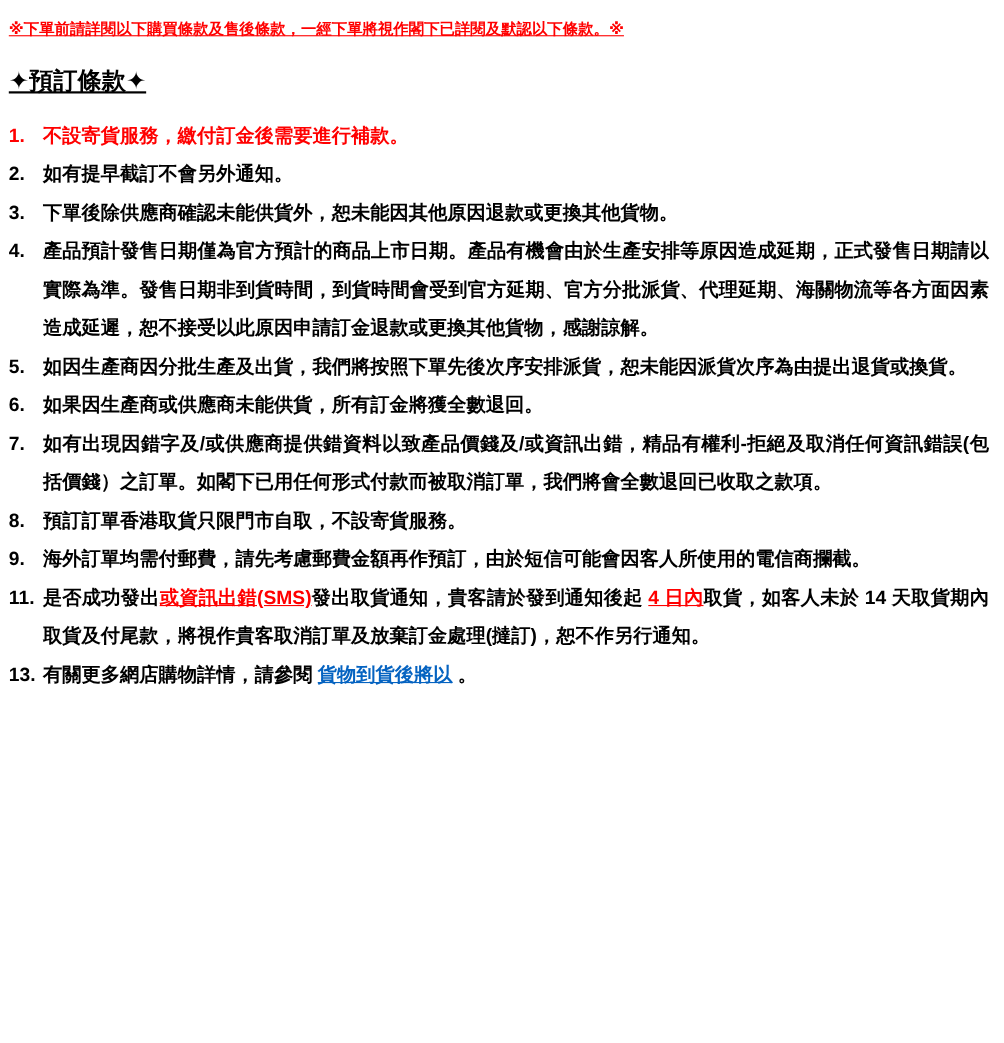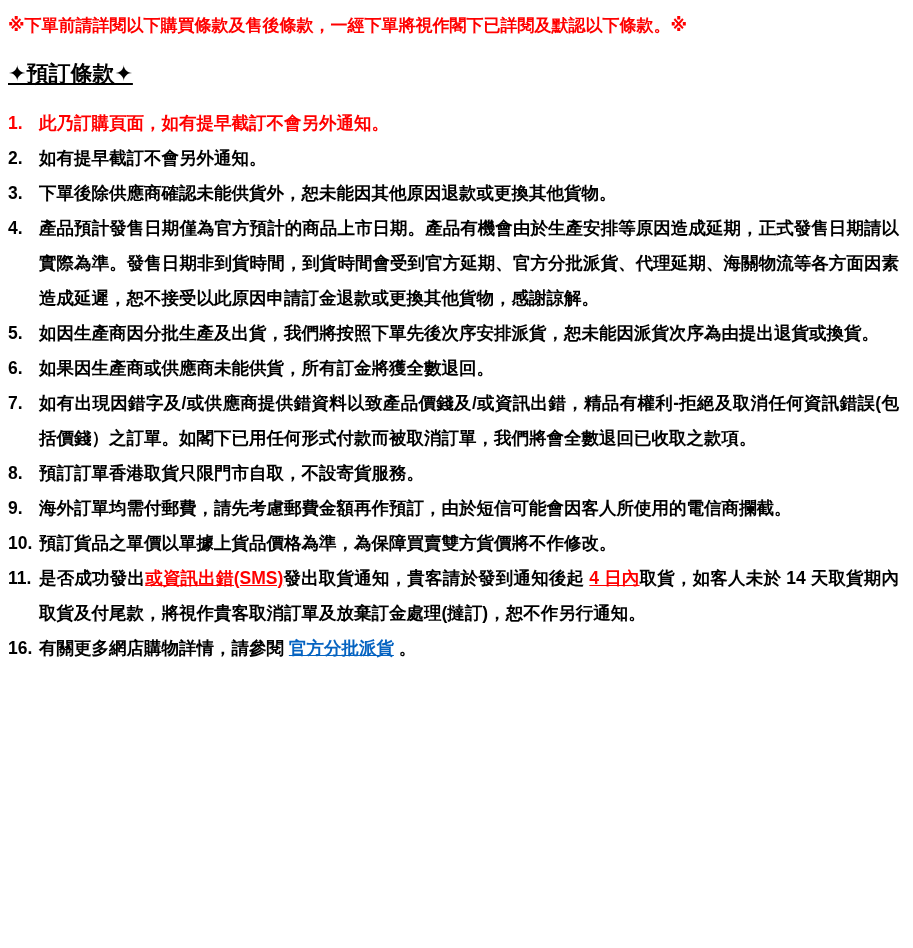--- a/index.html
+++ b/index.html
@@ -11,21 +11,22 @@
   body{
     width:913px;
     font-family:"Liberation Sans","DejaVu Sans",sans-serif;
     font-weight:bold;
     color:var(--ink);
     -webkit-font-smoothing:antialiased;
   }
   .page{padding:12px 14px 10px 8px;}
   .title{
     color:var(--red);
-    font-size:17px;
+    text-decoration:underline;
+    font-size:14px;
     line-height:24px;
     margin:2px 0 24px 0;
   }
   .section-header{
     color:var(--ink);
     text-decoration:underline;
     font-size:22px;
     line-height:24px;
     margin:0 0 20px 0;
   }
@@ -55,21 +56,21 @@
 <body>
 
 <div class="page">
   <div class="title">※下單前請詳閱以下購買條款及售後條款，一經下單將視作閣下已詳閱及默認以下條款。※</div>
 
   <div class="section-header">✦預訂條款✦</div>
 
   <div class="terms-list" id="terms-list">
       <div class="term">
         <span class="num red">1.</span>
-        <span class="text"><span class="red">此乃訂購頁面，如有提早截訂不會另外通知。</span></span>
+        <span class="text"><span class="red">不設寄貨服務，繳付訂金後需要進行補款。</span></span>
       </div>
       <div class="term">
         <span class="num">2.</span>
         <span class="text"><span>如有提早截訂不會另外通知。</span></span>
       </div>
       <div class="term">
         <span class="num">3.</span>
         <span class="text"><span>下單後除供應商確認未能供貨外，恕未能因其他原因退款或更換其他貨物。</span></span>
       </div>
       <div class="term">
@@ -90,25 +91,21 @@
       </div>
       <div class="term">
         <span class="num">8.</span>
         <span class="text"><span>預訂訂單香港取貨只限門市自取，不設寄貨服務。</span></span>
       </div>
       <div class="term">
         <span class="num">9.</span>
         <span class="text"><span>海外訂單均需付郵費，請先考慮郵費金額再作預訂，由於短信可能會因客人所使用的電信商攔截。</span></span>
       </div>
       <div class="term">
-        <span class="num">10.</span>
-        <span class="text"><span>預訂貨品之單價以單據上貨品價格為準，為保障買賣雙方貨價將不作修改。</span></span>
-      </div>
-      <div class="term">
         <span class="num">11.</span>
         <span class="text"><span>是否成功發出</span><span class="red-underline">或資訊出錯(SMS)</span><span>發出取貨通知，貴客請於發到通知後起 </span><span class="red-underline">4 日內</span><span>取貨，如客人未於 14 天取貨期內取貨及付尾款，將視作貴客取消訂單及放棄訂金處理(撻訂)，恕不作另行通知。</span></span>
       </div>
       <div class="term">
-        <span class="num">16.</span>
-        <span class="text"><span>有關更多網店購物詳情，請參閱 </span><span class="link">官方分批派貨</span><span> 。</span></span>
+        <span class="num">13.</span>
+        <span class="text"><span>有關更多網店購物詳情，請參閱 </span><span class="link">貨物到貨後將以</span><span> 。</span></span>
       </div>
     </div>
 </div>
 
 </body></html>

